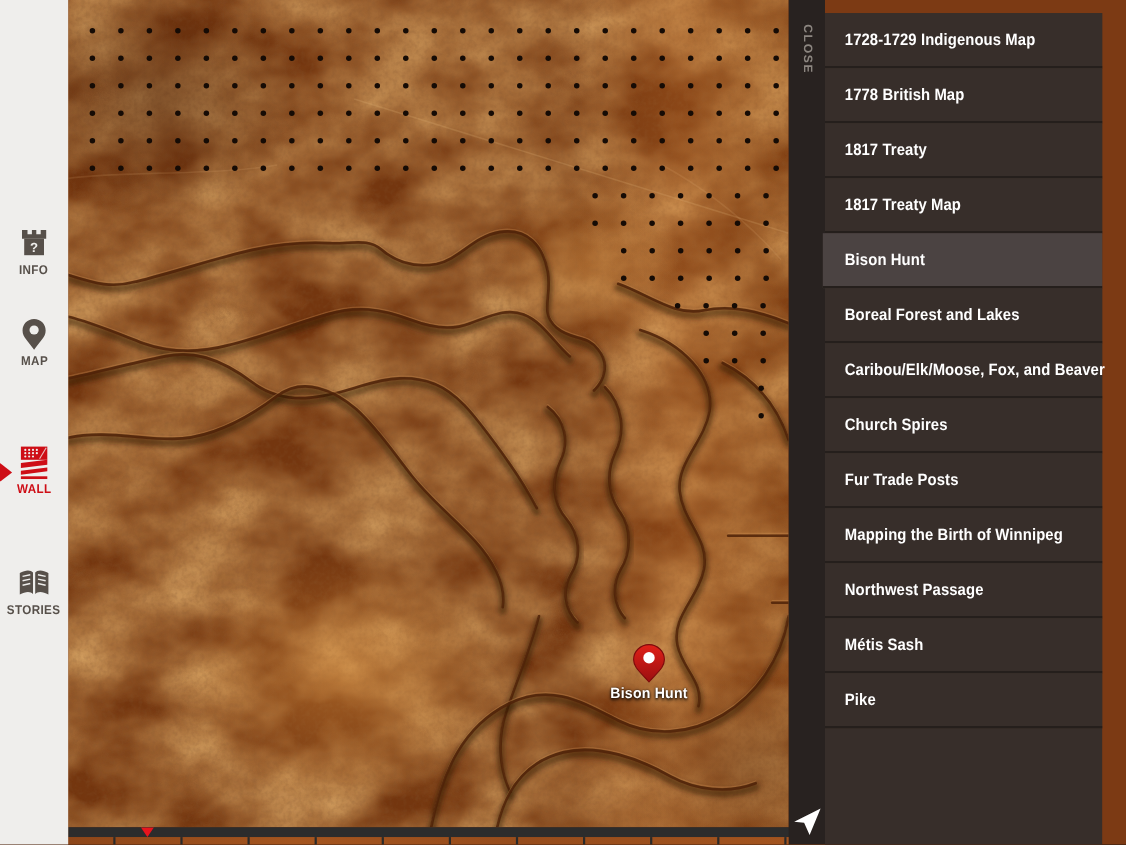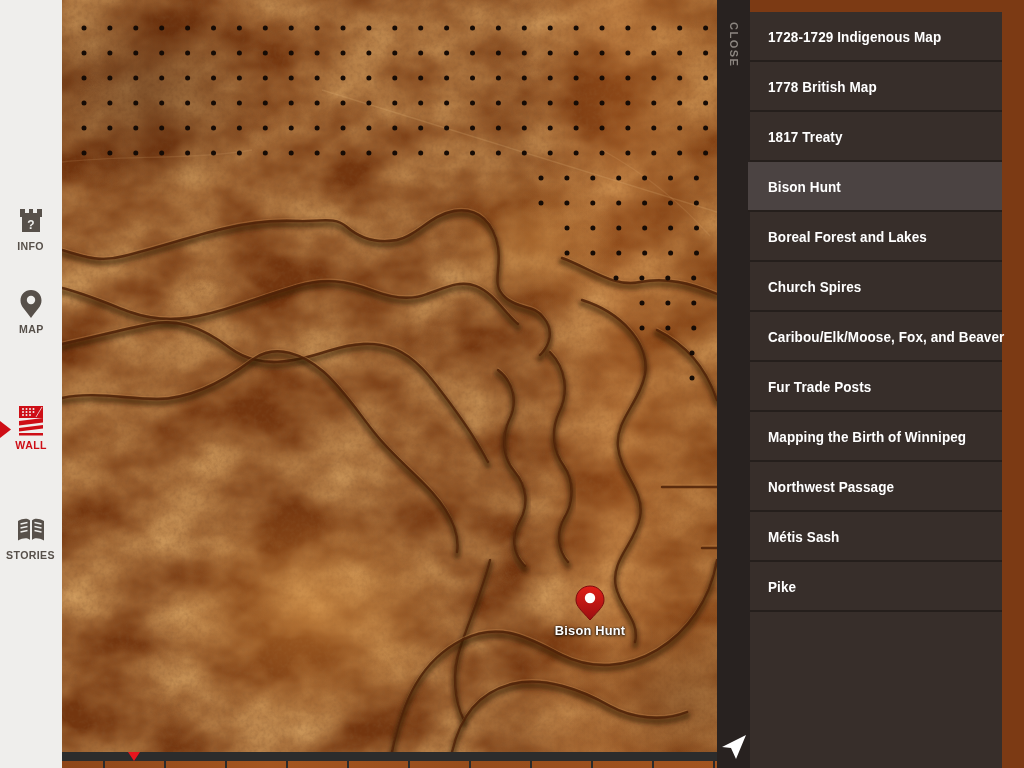--- a/index.html
+++ b/index.html
@@ -448,33 +448,36 @@
   <nav class="wall-list" id="wall-list">
       <div class="wrow">
         <span class="wrow-label">1728-1729 Indigenous Map</span>
       </div>
       <div class="wrow">
         <span class="wrow-label">1778 British Map</span>
       </div>
       <div class="wrow">
         <span class="wrow-label">1817 Treaty</span>
       </div>
+      <div class="wrow">
+        <span class="wrow-label">1817 Treaty Map</span>
+      </div>
       <div class="wrow selected">
         <span class="wrow-label">Bison Hunt</span>
       </div>
       <div class="wrow">
         <span class="wrow-label">Boreal Forest and Lakes</span>
       </div>
       <div class="wrow">
+        <span class="wrow-label">Caribou/Elk/Moose, Fox, and Beaver</span>
+      </div>
+      <div class="wrow">
         <span class="wrow-label">Church Spires</span>
       </div>
       <div class="wrow">
-        <span class="wrow-label">Caribou/Elk/Moose, Fox, and Beaver</span>
-      </div>
-      <div class="wrow">
         <span class="wrow-label">Fur Trade Posts</span>
       </div>
       <div class="wrow">
         <span class="wrow-label">Mapping the Birth of Winnipeg</span>
       </div>
       <div class="wrow">
         <span class="wrow-label">Northwest Passage</span>
       </div>
       <div class="wrow">
         <span class="wrow-label">Métis Sash</span>

